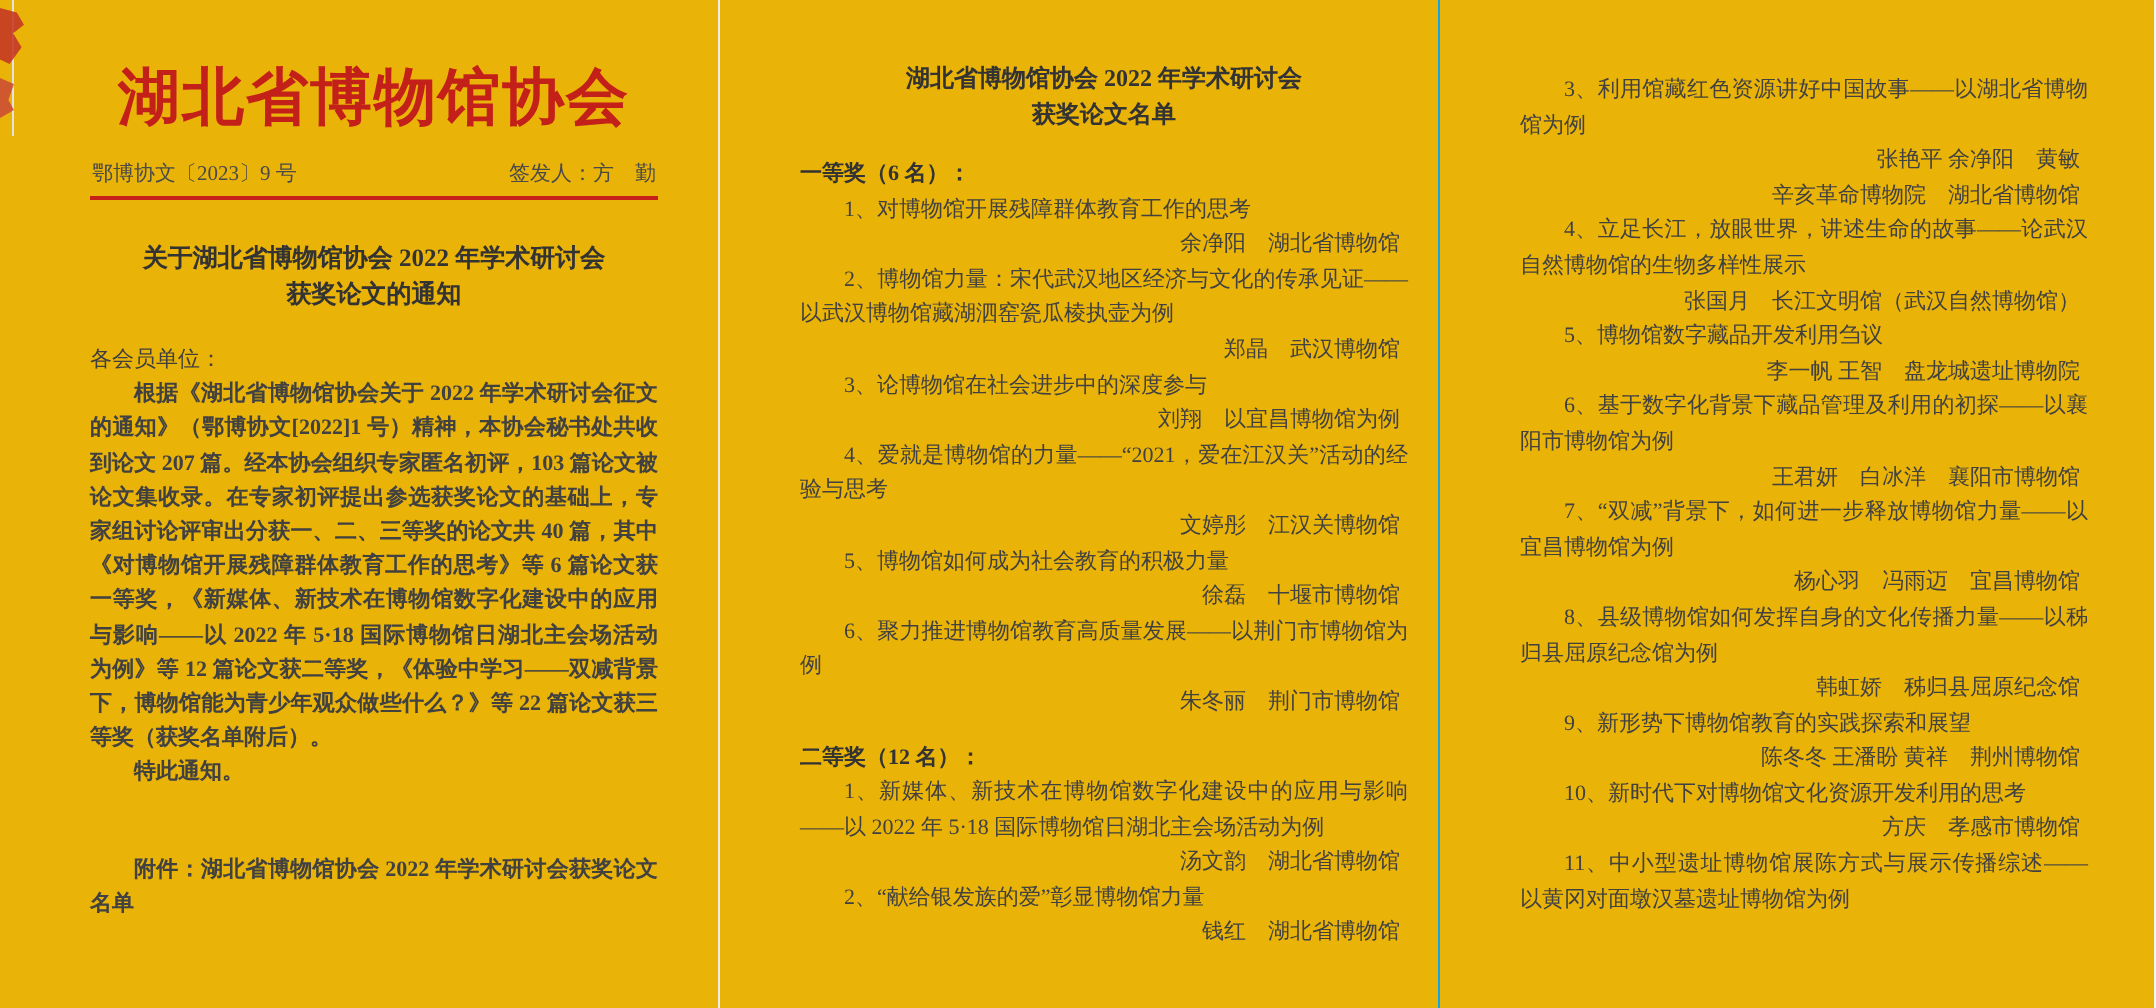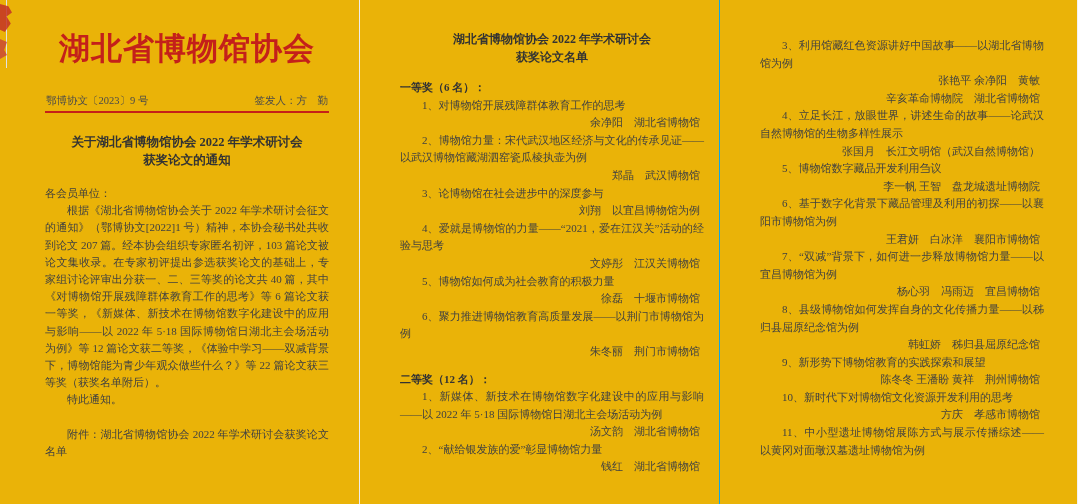--- a/index.html
+++ b/index.html
@@ -30,21 +30,21 @@
     margin-top: 28px;
     text-align: center;
     font-size: 31px;
     line-height: 42px;
     font-weight: bold;
     color: #c4201a;
     letter-spacing: 1px;
     white-space: nowrap;
   }
   .docnum-row {
-    margin-top: 24px;
+    margin-top: 11px;
     display: flex;
     justify-content: space-between;
     font-size: 10.5px;
     line-height: 14px;
     color: #4a4a4a;
     padding: 0 1px;
   }
   .red-rule {
     margin-top: 3px;
     height: 2px;
@@ -63,22 +63,23 @@
     margin-top: 16px;
     font-size: 11px;
     line-height: 17.2px;
   }
   .body-para {
     font-size: 11px;
     line-height: 17.2px;
     text-indent: 2em;
     text-align: justify;
     color: #414141;
-  }
-  .attachment { margin-top: 17px; }
+    font-weight: bold;
+  }
+  .attachment { margin-top: 31px; }
 
   
   .page2 .doc-title { margin-top: 31px; font-size: 12px; }
   .award-list { margin-top: 13px; }
   .page3 .award-list { margin-top: 37px; }
   .award-heading {
     font-weight: bold;
     font-size: 11px;
     line-height: 17.6px;
     margin-top: 10px;

